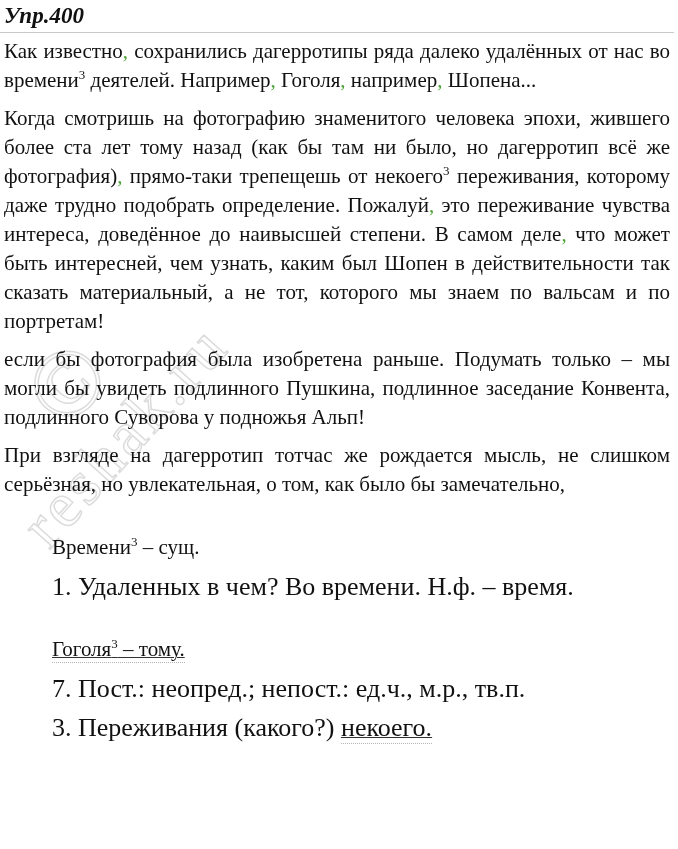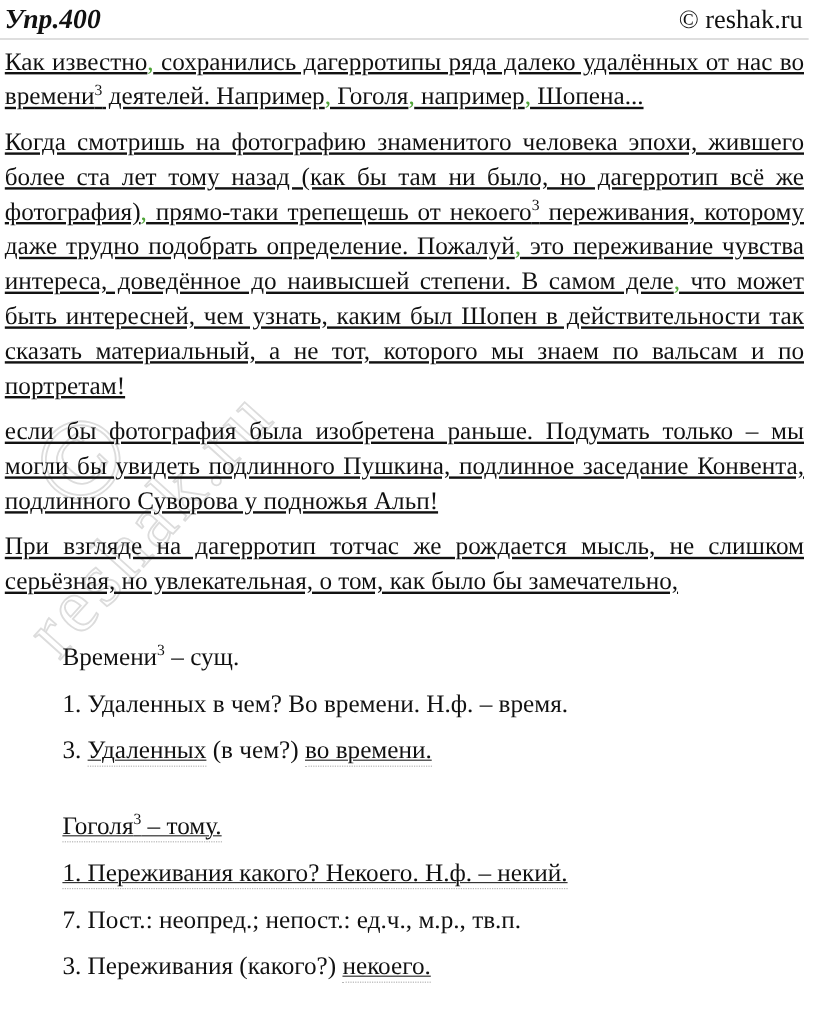--- a/index.html
+++ b/index.html
@@ -12,25 +12,24 @@
     display:flex; justify-content:space-between; align-items:baseline;
     padding:3px 5px 0 4px;
   }
   .exercise-no { font-weight:bold; font-style:italic; font-size:23px; }
   .copyright  { font-size:22px; }
   .rule { border:0; border-top:1px solid #c9c9c9; margin:3px 0 0 0; }
   .content { padding:4px 4px 0 4px; position:relative; z-index:2; }
   .para {
     font-size:21px; line-height:29px; text-align:justify;
     margin:0 0 9px 0;
-    text-decoration:underline;
   }
   .analysis-section { margin-top:34px;margin-left:48px; }
   .analysis-title { font-size:21px; line-height:29px; margin:0 0 10px 0; }
-  .analysis-item  { font-size:21px; line-height:29px; margin:0 0 10px 0; }
+  .analysis-item  { font-size:26px; line-height:29px; margin:0 0 10px 0; }
   sup { font-size:0.62em; line-height:0; }
   .u {
     text-decoration:underline;
     text-decoration-color:#333;
     text-decoration-thickness:1px;
     border-bottom:1px dotted #b5b5b5;
     padding-bottom:1px;
   }
   .watermark {
     position:absolute; z-index:1; left:-20px; top:310px;
@@ -48,45 +47,42 @@
     -webkit-text-stroke:1.5px #dcdcdc; line-height:90px;
   }
 </style>
 </head>
 <body>
 
 <div class="page">
 
   <div class="header">
     <span class="exercise-no">Упр.400</span>
-    <span class="copyright">© reshak.ru</span>
   </div>
 
   <hr class="rule">
 
   <div class="watermark">
     <span class="wm-sym">©</span>
     <span class="wm-text">reshak.ru</span>
   </div>
 
   <div class="content">
     <div id="paragraphs">
         <p class="para"><span>Как известно</span><span style="color: rgb(79, 164, 55);">,</span><span> сохранились дагерротипы ряда далеко удалённых от нас во времени</span><sup>3</sup><span> деятелей. Например</span><span style="color: rgb(79, 164, 55);">,</span><span> Гоголя</span><span style="color: rgb(79, 164, 55);">,</span><span> например</span><span style="color: rgb(79, 164, 55);">,</span><span> Шопена...</span></p>
         <p class="para"><span>Когда смотришь на фотографию знаменитого человека эпохи, жившего более ста лет тому назад (как бы там ни было, но дагерротип всё же фотография)</span><span style="color: rgb(79, 164, 55);">,</span><span> прямо-таки трепещешь от некоего</span><sup>3</sup><span> переживания, которому даже трудно подобрать определение. Пожалуй</span><span style="color: rgb(79, 164, 55);">,</span><span> это переживание чувства интереса, доведённое до наивысшей степени. В самом деле</span><span style="color: rgb(79, 164, 55);">,</span><span> что может быть интересней, чем узнать, каким был Шопен в действительности так сказать материальный, а не тот, которого мы знаем по вальсам и по портретам!</span></p>
         <p class="para"><span>если бы фотография была изобретена раньше. Подумать только – мы могли бы увидеть подлинного Пушкина, подлинное заседание Конвента, подлинного Суворова у подножья Альп!</span></p>
         <p class="para"><span>При взгляде на дагерротип тотчас же рождается мысль, не слишком серьёзная, но увлекательная, о том, как было бы замечательно,</span></p>
       </div>
     <div id="sections">
         <div class="analysis-section">
           <p class="analysis-title"><span>Времени</span><sup>3</sup><span> – сущ.</span></p>
           <p class="analysis-item"><span>1. Удаленных в чем? Во времени. Н.ф. – время.</span></p>
-          <p class="analysis-item"><span>3. </span><span class="u">Удаленных</span><span> (в чем?) </span><span class="u">во времени.</span></p>
         </div>
         <div class="analysis-section">
           <p class="analysis-title"><span class="u"><span>Гоголя</span><sup>3</sup><span> – тому.</span></span></p>
-          <p class="analysis-item"><span class="u"><span>1. Переживания какого? Некоего. Н.ф. – некий.</span></span></p>
           <p class="analysis-item"><span>7. Пост.: неопред.; непост.: ед.ч., м.р., тв.п.</span></p>
           <p class="analysis-item"><span>3. Переживания (какого?) </span><span class="u">некоего.</span></p>
         </div>
       </div>
   </div>
 
 </div>
 
 </body></html>

